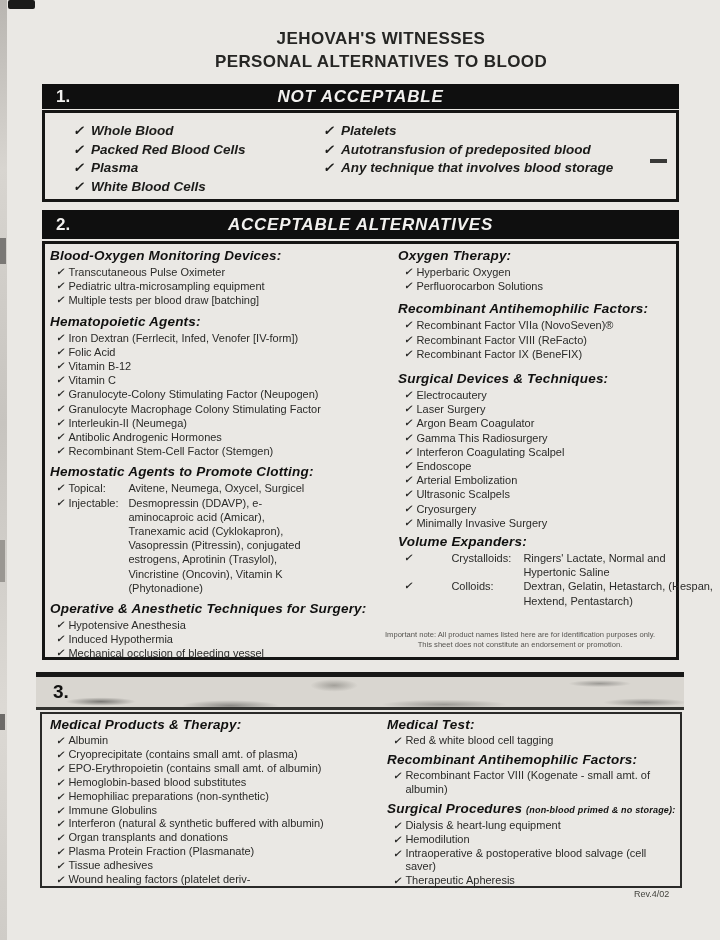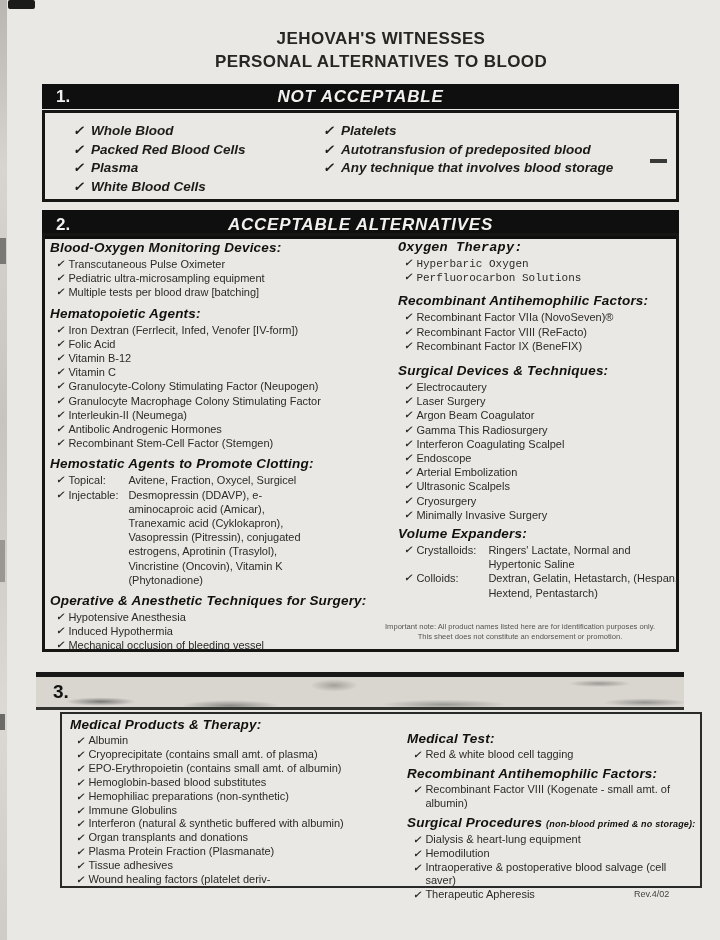--- a/index.html
+++ b/index.html
@@ -34,51 +34,51 @@
       radial-gradient(ellipse 70px 8px at 30% 96%, rgba(30,30,28,.42), transparent 70%),
       radial-gradient(ellipse 45px 5px at 87% 22%, rgba(40,40,38,.35), transparent 70%),
       radial-gradient(ellipse 90px 7px at 63% 92%, rgba(40,40,38,.35), transparent 70%),
       radial-gradient(ellipse 34px 9px at 46% 28%, rgba(110,108,102,.5), transparent 70%),
       radial-gradient(ellipse 60px 6px at 94% 85%, rgba(50,50,48,.4), transparent 70%);}
   .bar3 .num{font-size:19px;left:17px;}
   .bar3 .btitle{font-size:19px;letter-spacing:1px;}
 
   .box{position:absolute;left:42px;width:637px;border:3px solid #161615;box-sizing:border-box;}
   .box1{top:110px;height:92px;}
-  .box2{top:233px;height:419px;padding-left:27px;}
-  .box3{top:712px;height:176px;left:40px;width:642px;border-width:2px;border-color:#2a2a28;margin-left:20px;}
+  .box2{top:241px;height:419px;padding-left:27px;}
+  .box3{top:712px;height:176px;left:40px;width:642px;border-width:2px;border-color:#2a2a28;}
 
   .col{position:absolute;top:4px;}
   .s1left{left:28px;top:9px;}
   .s1right{left:278px;top:9px;}
   .s1col .item{font-size:13.5px;font-weight:bold;font-style:italic;line-height:18.5px;color:#1c1c1a;}
   .s1col .tick{font-size:13px;margin-right:7px;}
 
   .c2l{left:5px;width:345px;}
   .c2r{left:353px;width:300px;}
   .c3l{left:8px;width:335px;top:3px;}
-  .c3r{left:345px;width:292px;top:17px;}
+  .c3r{left:345px;width:292px;top:3px;}
 
   .ghead{font-size:13.5px;font-weight:bold;font-style:italic;color:#111110;
     line-height:16px;letter-spacing:.2px;margin-bottom:1px;}
   .ghead .paren{font-size:9px;}
   .group{margin-bottom:6px;}
-  .mb8{margin-bottom:8px;font-family:Liberation Mono, monospace;} .mb10{margin-bottom:10px;} .mb4{margin-bottom:4px;}
+  .mb8{margin-bottom:8px;} .mb10{margin-bottom:10px;} .mb4{margin-bottom:4px;}
 
   .item{display:flex;align-items:flex-start;}
   .glist .item,.pair{font-size:11px;line-height:14.2px;color:#2b2b29;padding-left:6px;}
   .c3l .glist .item,.c3r .glist .item{line-height:13.9px;}
   .tick{flex:none;font-weight:bold;font-style:italic;margin-right:4px;}
   .glist .tick,.pair .tick{font-size:10px;}
   .item-text{flex:1;}
 
   .pair{display:flex;}
   .plabel{flex:none;}
   .hem .plabel{width:60px;}
-  .vol .plabel{width:72px;}
+  .vol .plabel{width:72px;margin-left:35px;}
   .ptext{flex:none;}
   .hem .ptext{width:178px;}
   .vol .ptext{width:190px;}
 
   .note{position:absolute;left:310px;top:386px;width:330px;text-align:center;
     font-size:7.6px;line-height:9.5px;color:#55534f;}
 
   .rev{position:absolute;left:634px;top:889px;font-size:9px;color:#44443f;}
 </style>
 </head>
@@ -200,21 +200,21 @@
               <span class="tick">✓</span>
               <span class="item-text">Recombinant Stem-Cell Factor (Stemgen)</span>
             </div>
           </div>
       </div>
       <div class="group">
         <div class="ghead">Hemostatic Agents to Promote Clotting:</div>
         <div class="pair hem">
           <span class="tick">✓</span>
           <span class="plabel">Topical:</span>
-          <span class="ptext">Avitene, Fraction, Oxycel, Surgicel</span>
+          <span class="ptext">Avitene, Neumega, Oxycel, Surgicel</span>
         </div>
         <div class="pair hem">
           <span class="tick">✓</span>
           <span class="plabel">Injectable:</span>
           <span class="ptext">Desmopressin (DDAVP), e-aminocaproic acid (Amicar), Tranexamic acid (Cyklokapron), Vasopressin (Pitressin), conjugated estrogens, Aprotinin (Trasylol), Vincristine (Oncovin), Vitamin K (Phytonadione)</span>
         </div>
       </div>
       <div class="group">
         <div class="ghead">Operative &amp; Anesthetic Techniques for Surgery:</div>
         <div class="glist">

